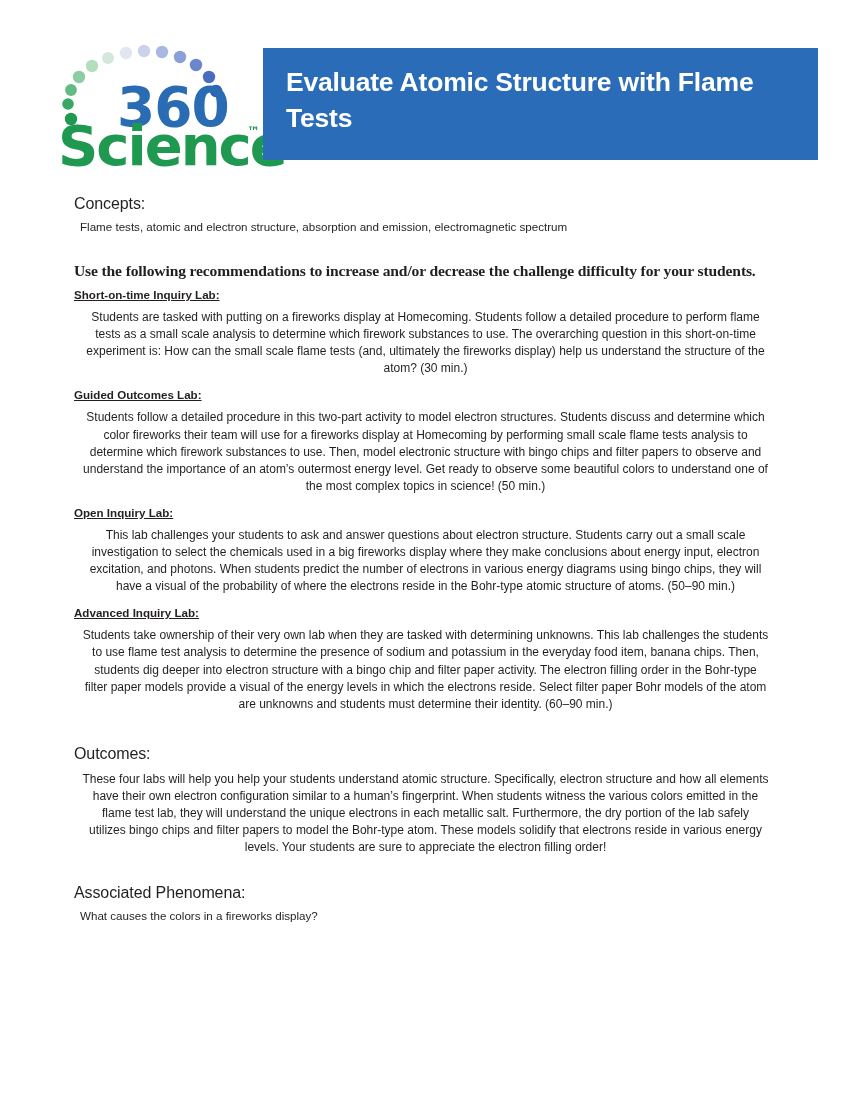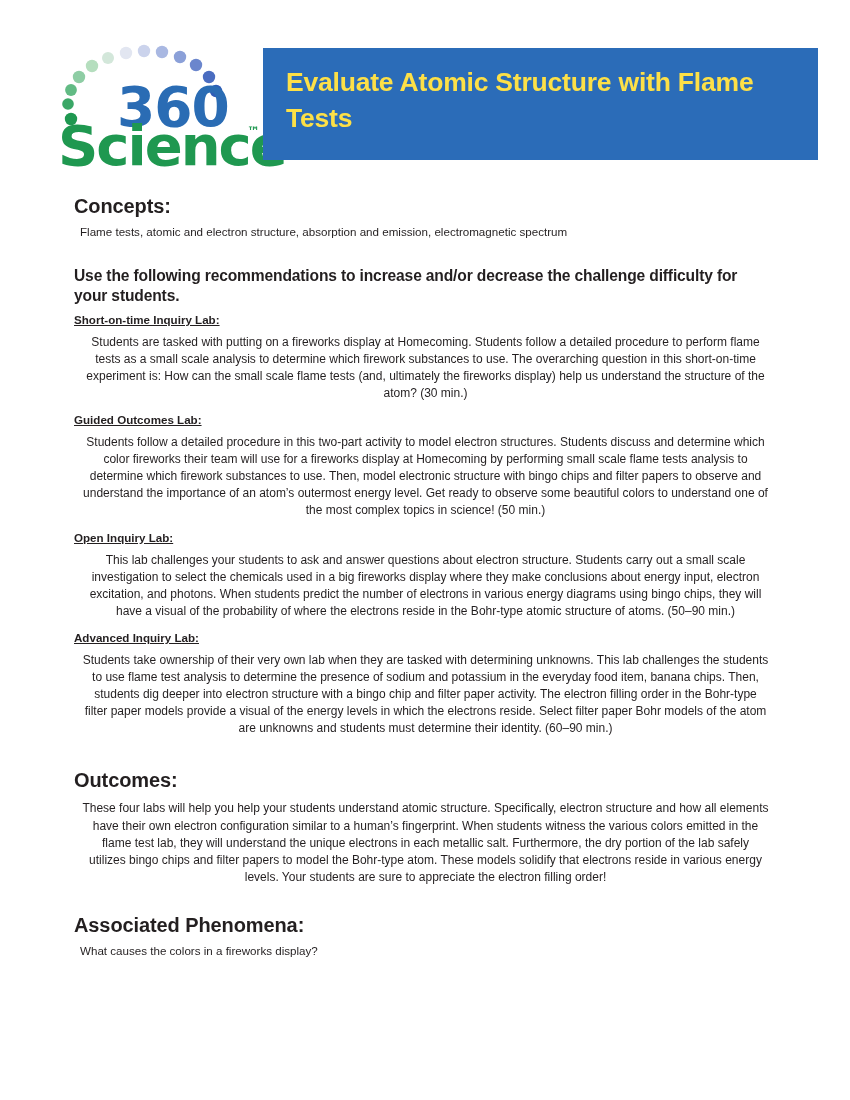--- a/index.html
+++ b/index.html
@@ -78,58 +78,59 @@
     width: 555px;
     height: 112px;
     background: #2b6cb8;
   }
 
   .banner-title {
     position: absolute;
     left: 23px;
     top: 17px;
     width: 520px;
-    color: #fde047;
+    color: #ffffff;
     font-size: 26.5px;
     font-weight: bold;
     line-height: 1.34;
     letter-spacing: -0.2px;
   }
 
   
   .content {
     position: absolute;
     left: 74px;
     top: 195px;
     width: 703px;
   }
 
   h2.section-head {
     margin: 0 0 2px 0;
-    font-size: 20px;
-    font-weight: bold;
+    font-size: 16px;
+    font-weight: normal;
     color: #231f20;
     letter-spacing: -0.1px;
   }
 
   .lead-para {
     margin: 6px;
     font-size: 11.6px;
     line-height: 1.42;
     color: #231f20;
   }
 
   .recommend-head {
     margin: 26px 0 7px 0;
     font-size: 15.6px;
     font-weight: bold;
     line-height: 1.26;
     color: #231f20;
     letter-spacing: -0.15px;
     max-width: 690px;
+    font-family: Liberation Serif, serif;
   }
 
   .lab-block { margin-bottom: 11px; }
 
   .lab-title {
     margin: 0 0 2px 0;
     font-size: 11.6px;
     font-weight: bold;
     color: #231f20;
     text-decoration: underline;

